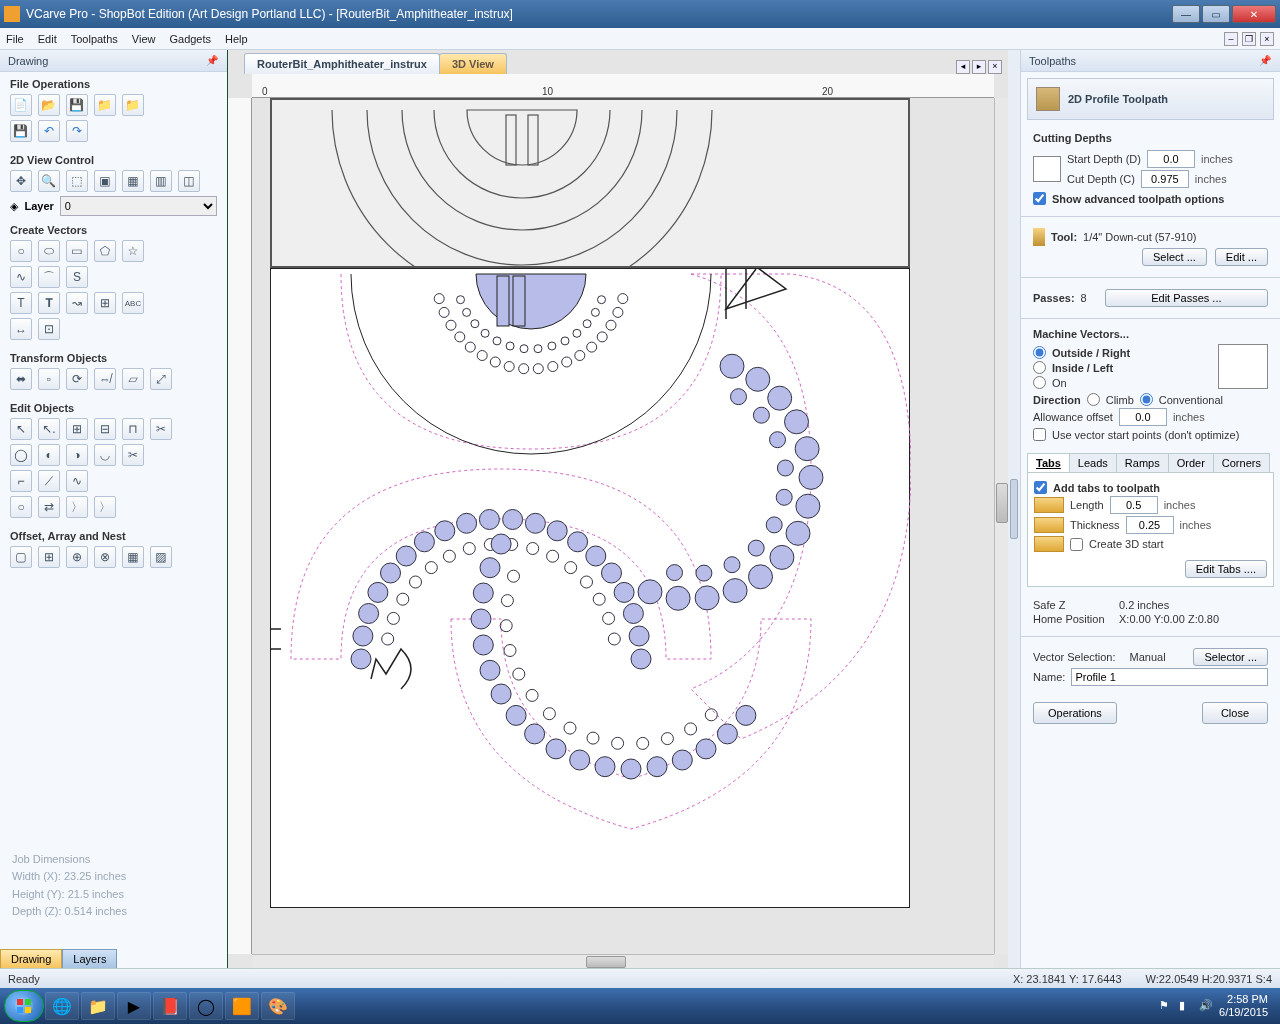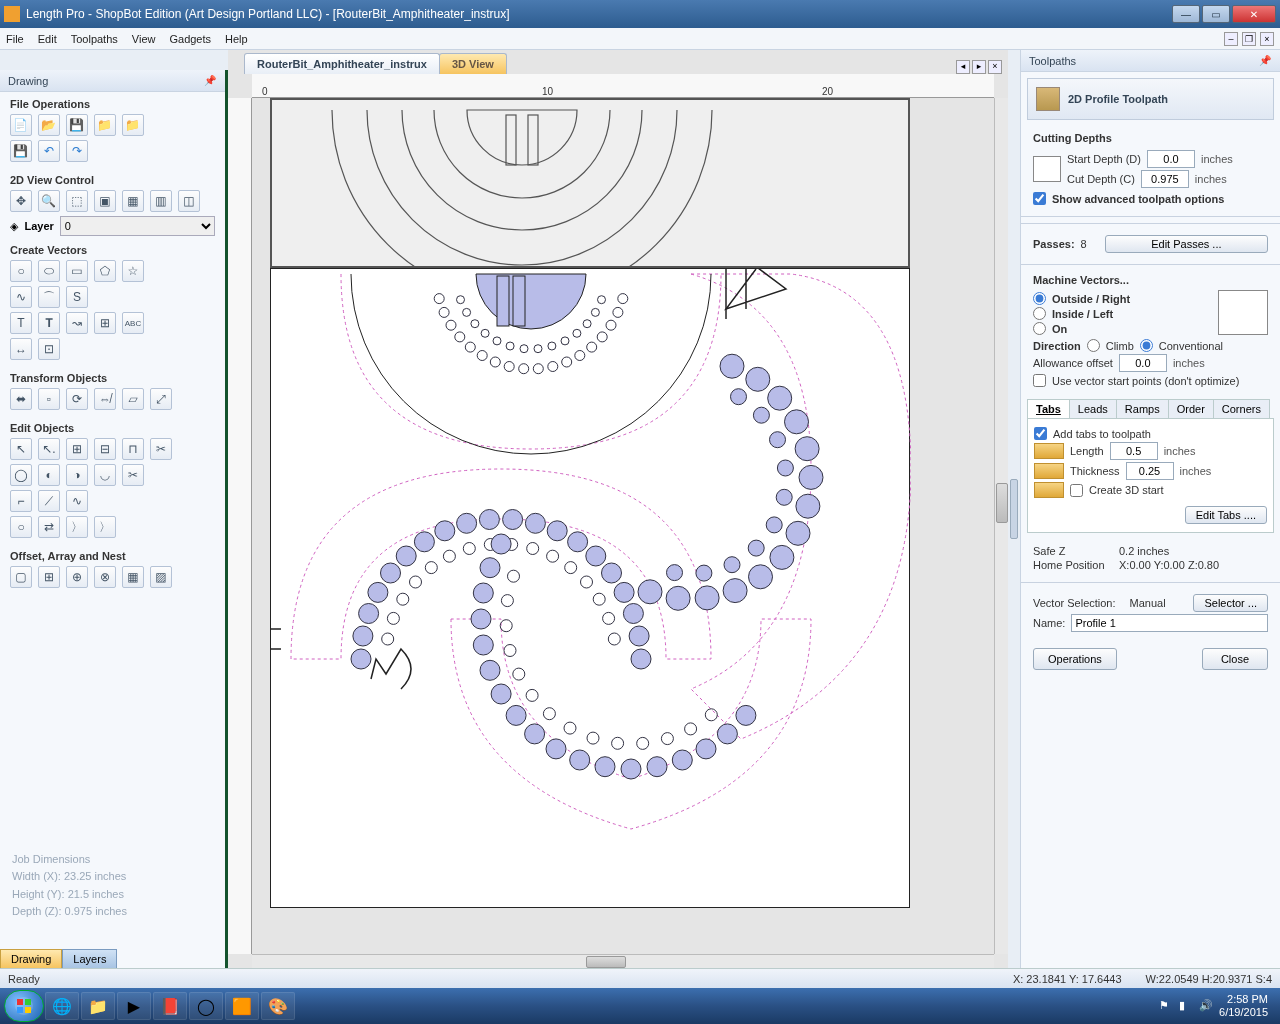--- a/index.html
+++ b/index.html
@@ -16,21 +16,21 @@
 
 .menubar { height: 22px; background: #f3f6fa; display: flex; align-items: center; padding: 0 6px; gap: 14px; border-bottom: 1px solid #c9d4e2; }
 .menubar span { color: #222; }
 .menubar .mdi { margin-left: auto; display:flex; gap:4px; }
 .menubar .mdi div { width:14px;height:14px;border:1px solid #999;background:#eef;font-size:9px;text-align:center;line-height:12px; }
 
 
 .main { display: flex; height: calc(100vh - 28px - 22px - 20px - 36px); }
 
 
-.left { width: 228px; background: #f5f8fc; border-right: 3px solid #14532d; display:flex; flex-direction:column;margin-top:20px; }
+.left { width: 228px; background: #f5f8fc; border-right: 1px solid #14532d; display:flex; flex-direction:column; }
 .panelhdr { height: 22px; background: linear-gradient(#eef3fa,#d9e3f1); border-bottom: 1px solid #c9d4e2; padding: 4px 8px; font-size: 11px; color: #345; display:flex;align-items:center; }
 .panelhdr .pin { margin-left:auto; font-size:10px; }
 .section { padding: 6px 10px 2px; }
 .sectitle { font-weight: bold; color: #333; margin-bottom: 4px; }
 .toolrow { display: flex; gap: 6px; margin-bottom: 4px; flex-wrap: wrap; }
 .tbtn { width: 22px; height: 22px; background: linear-gradient(#fdfdfd,#e6ecf4); border: 1px solid #b4c2d6; border-radius: 2px; display:flex;align-items:center;justify-content:center; font-size:12px; color:#456; }
 .layerrow { display:flex; align-items:center; gap:6px; margin-top:4px; }
 .layerrow select { flex:1; height:20px; border:1px solid #aab; }
 .jobdim { margin-top: auto; padding: 8px 12px 28px; color: #9aa8b8; line-height: 1.6; }
 .bottabs { display:flex; }
@@ -89,21 +89,21 @@
 .tray .clock { text-align:right; line-height:1.2; }
 .tray .tricon { width:14px;height:14px; }
 
 svg { display:block; }
 </style>
 </head>
 <body>
 
 <div class="titlebar">
   <div class="icon"></div>
-  <div class="title">Length Pro - ShopBot Edition (Art Design Portland LLC) - [RouterBit_Amphitheater_instrux]</div>
+  <div class="title">VCarve Pro - ShopBot Edition (Art Design Portland LLC) - [RouterBit_Amphitheater_instrux]</div>
   <div class="winbtns">
     <div class="winbtn">—</div>
     <div class="winbtn">▭</div>
     <div class="winbtn close">✕</div>
   </div>
 </div>
 
 <div class="menubar">
   <span>File</span>
   <span>Edit</span>
@@ -238,21 +238,21 @@
         <div class="tbtn">⊗</div>
         <div class="tbtn">▦</div>
         <div class="tbtn">▨</div>
       </div>
     </div>
 
     <div class="jobdim">
       <div>Job Dimensions</div>
       <div>Width  (X): 23.25 inches</div>
       <div>Height (Y): 21.5 inches</div>
-      <div>Depth  (Z): 0.975 inches</div>
+      <div>Depth  (Z): 0.514 inches</div>
     </div>
     <div class="bottabs">
       <div class="bottab">Drawing</div>
       <div class="bottab inactive">Layers</div>
     </div>
   </div>
 
   <div class="center">
     <div class="tabsrow">
       <div class="doctab">RouterBit_Amphitheater_instrux</div>
@@ -491,20 +491,31 @@
           </div>
         </div>
       </div>
       <div class="frow">
         <input type="checkbox" class="check" checked="" style="">
         <span style="font-weight:bold">Show advanced toolpath options</span>
       </div>
     </div>
 
     <div class="toolbar-sep"></div>
+    <div class="group">
+      <div class="frow">
+        <div style="width:12px;height:18px;background:linear-gradient(#f6d484,#c09030)"></div>
+        <span style="font-weight:bold">Tool:</span>
+        <span>1/4"  Down-cut (57-910)</span>
+      </div>
+      <div class="frow" style="justify-content:flex-end;gap:8px">
+        <button class="btn">Select ...</button>
+        <button class="btn">Edit ...</button>
+      </div>
+    </div>
 
     <div class="toolbar-sep"></div>
     <div class="group">
       <div class="frow">
         <span style="font-weight:bold">Passes:</span>
         <span>8</span>
         <button class="btn wide" style="margin-left:12px">Edit Passes ...</button>
       </div>
     </div>
 
@@ -516,21 +527,21 @@
           <div class="frow">
               <input type="radio" class="radio" name="mv" checked="" style="">
               <span style="font-weight:bold">Outside / Right</span>
             </div>
           <div class="frow">
               <input type="radio" class="radio" name="mv" style="">
               <span style="font-weight:bold">Inside / Left</span>
             </div>
           <div class="frow">
               <input type="radio" class="radio" name="mv" style="">
-              <span style="font-weight:bold">On</span>
+              <span style="font-weight:normal">On</span>
             </div>
         </div>
         <div class="mv-diagram"></div>
       </div>
       <div class="frow">
         <span style="font-weight:bold">Direction</span>
         <input type="radio" class="radio" name="dir" style="">
           <span>Climb</span>
         <input type="radio" class="radio" name="dir" checked="" style="">
           <span>Conventional</span>
@@ -549,21 +560,21 @@
     <div class="tabstrip">
       <div class="t active">Tabs</div>
       <div class="t">Leads</div>
       <div class="t">Ramps</div>
       <div class="t">Order</div>
       <div class="t">Corners</div>
     </div>
     <div class="tabbody">
       <div class="frow">
         <input type="checkbox" class="check" checked="" style="">
-        <span style="font-weight:normal">Add tabs to toolpath</span>
+        <span style="font-weight:bold">Add tabs to toolpath</span>
       </div>
       <div class="frow">
         <div class="tab-icon"></div>
         <span>Length</span>
         <input type="text" value="0.5" style="">
         <span class="unit">inches</span>
       </div>
       <div class="frow">
         <div class="tab-icon"></div>
         <span>Thickness</span>

